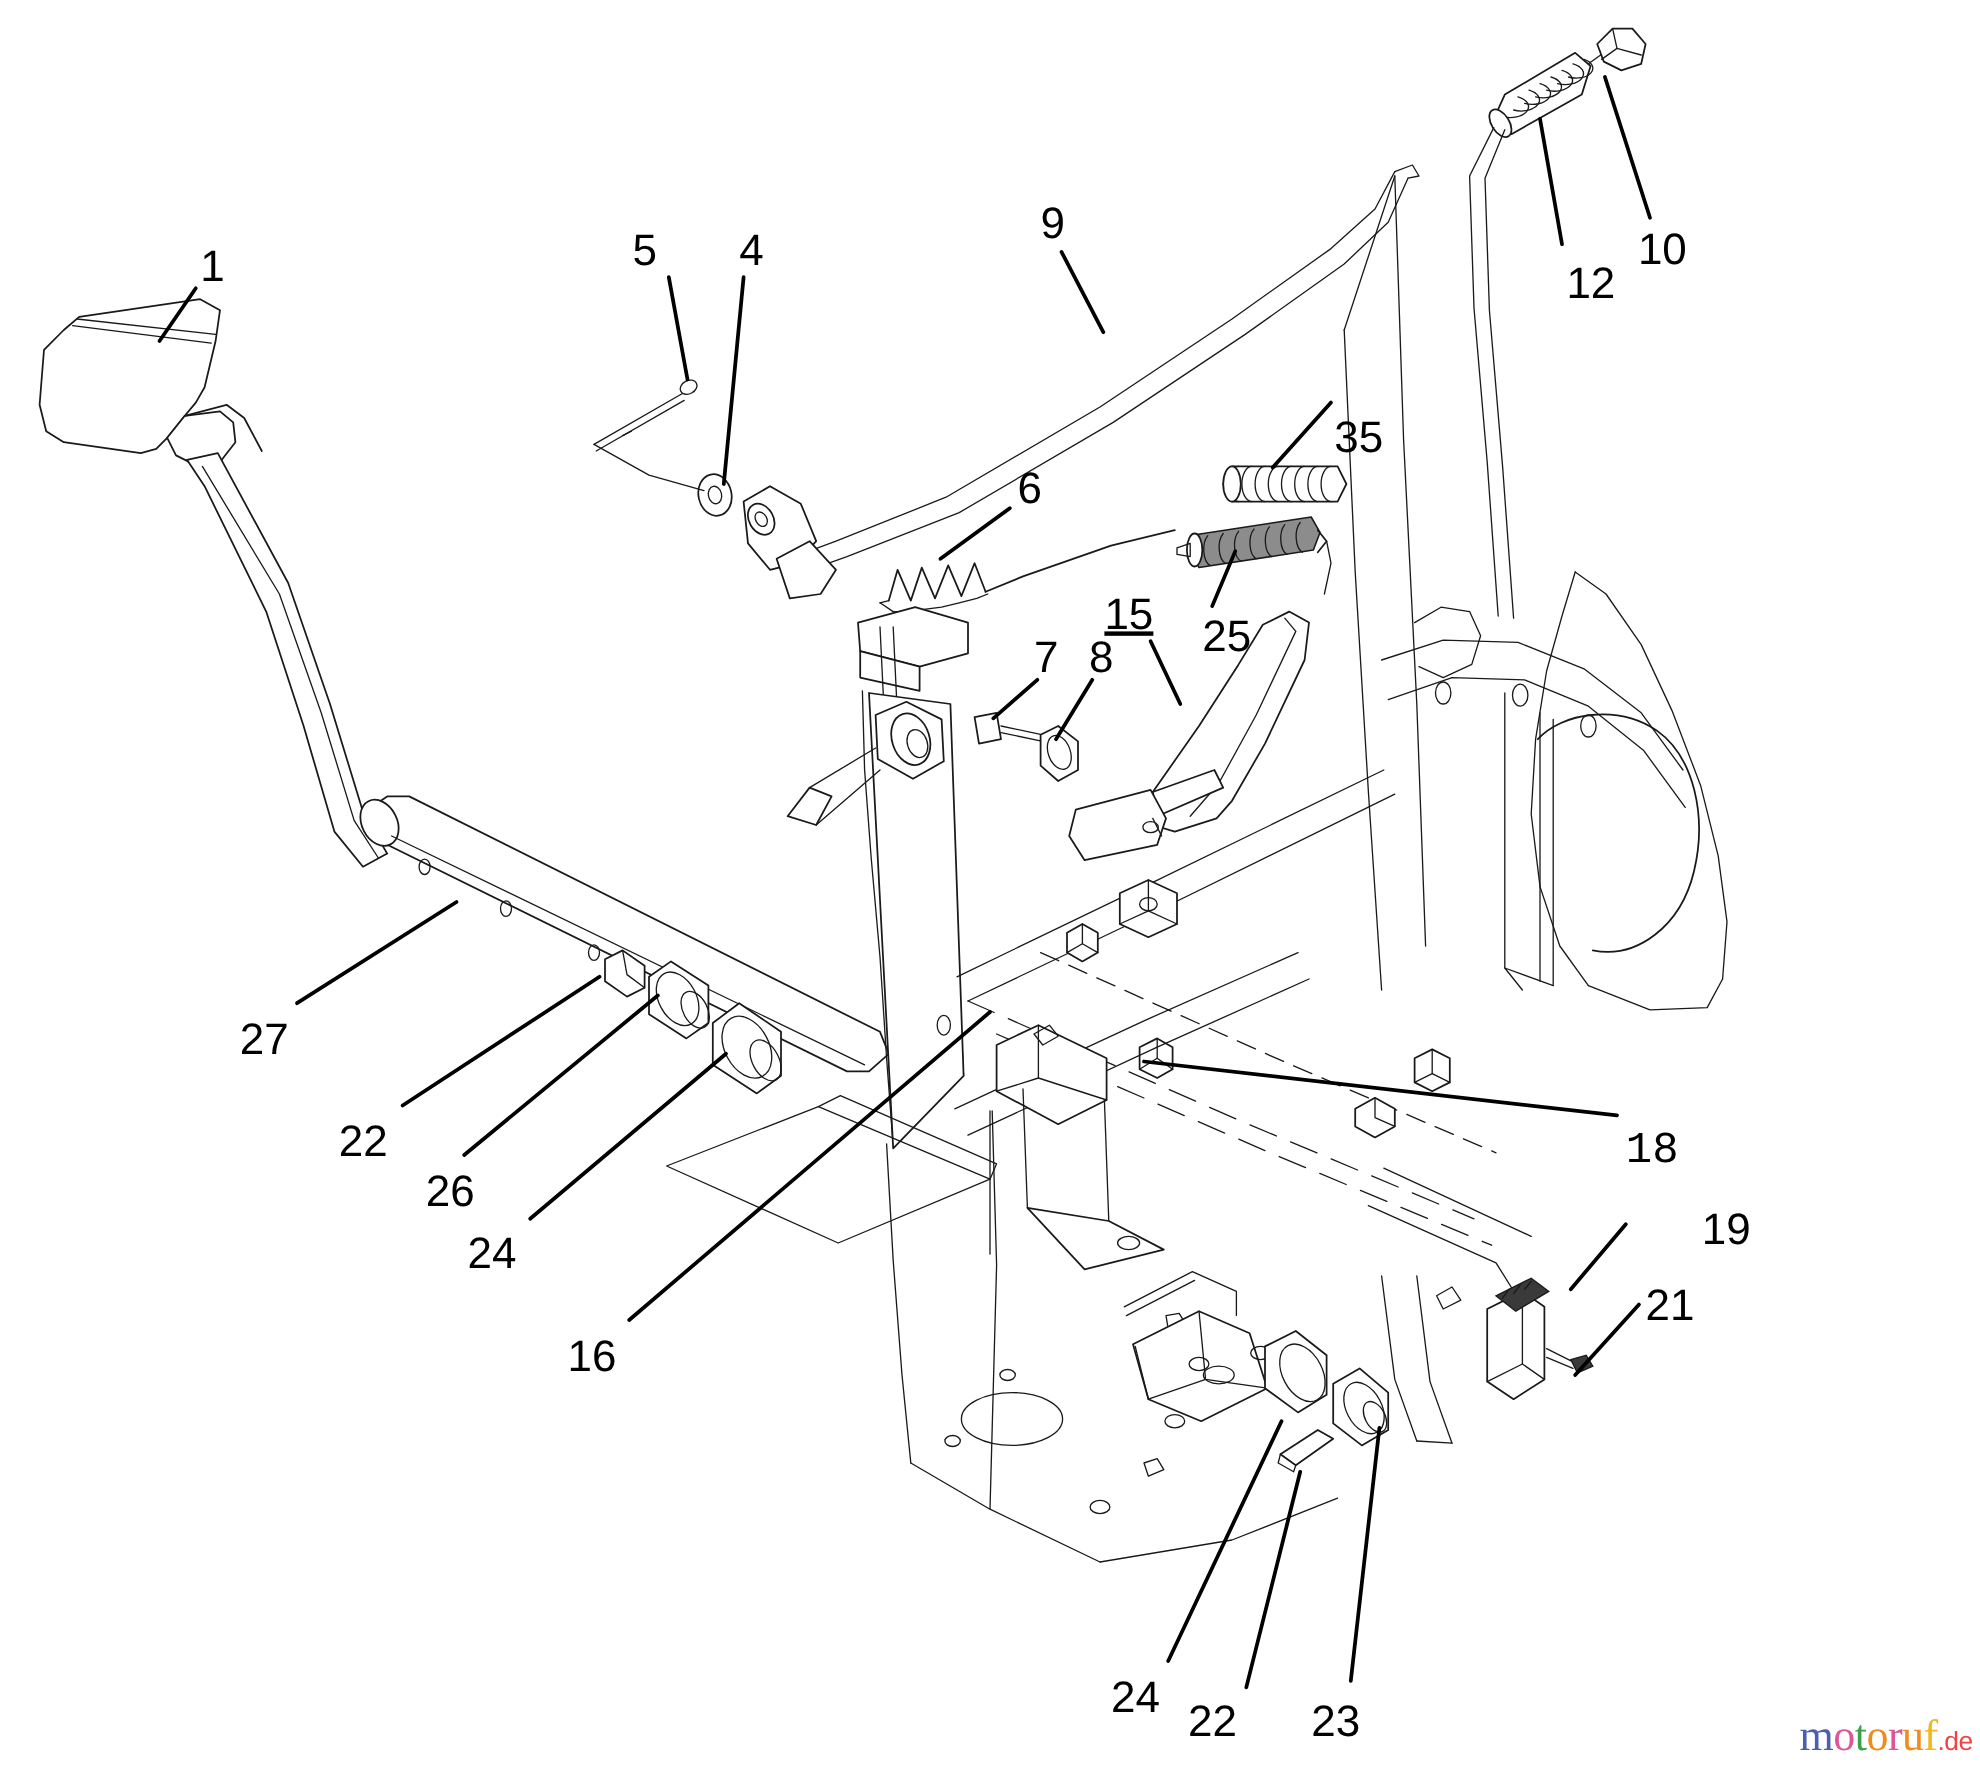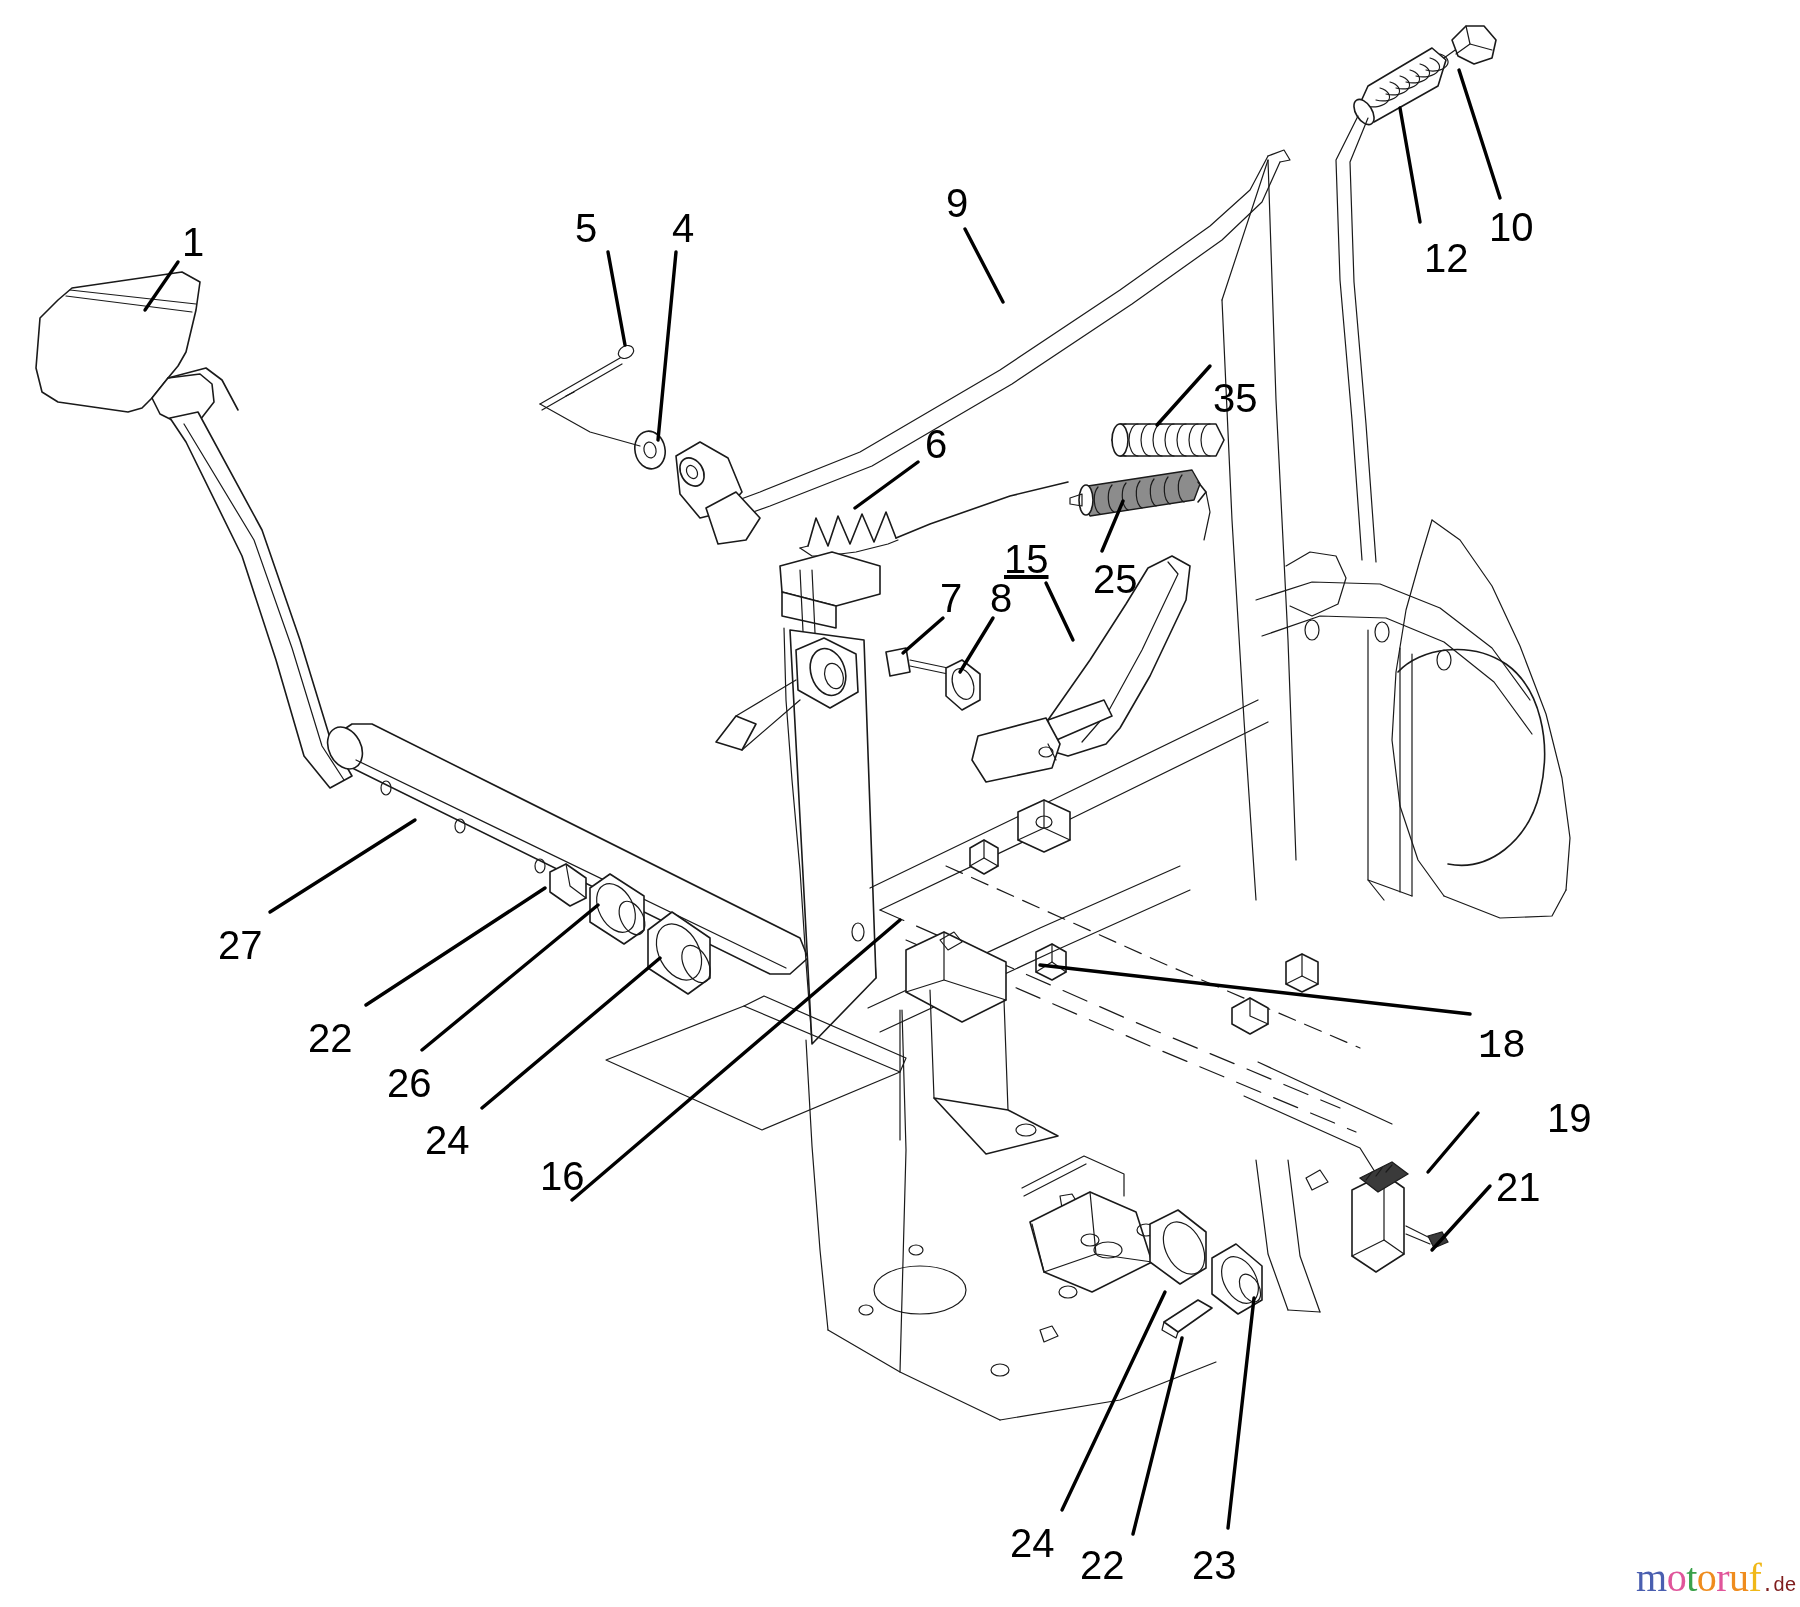--- a/index.html
+++ b/index.html
@@ -2,21 +2,21 @@
 <html><head>
 <meta charset="utf-8">
 <style>
   html,body{margin:0;padding:0;background:#ffffff;}
   body{font-family:"Liberation Sans", sans-serif;}
   #stage{position:relative;width:1800px;height:1607px;background:#fff;overflow:hidden;}
   #stage svg{position:absolute;left:0;top:0;width:1800px;height:1607px;}
   .callout{position:absolute;font-family:"Liberation Sans", sans-serif;font-size:40px;font-weight:400;color:#000;letter-spacing:0px;line-height:1;white-space:nowrap;}
   #wm{position:absolute;left:1636px;top:1556px;width:160px;height:46px;}
   #wm .wmtxt{font-family:"Liberation Serif", serif;font-size:40px;line-height:44px;letter-spacing:-0.5px;}
-  #wm .de{font-family:Liberation Mono, monospace;font-size:20px;color:#7f1d1d;}
+  #wm .de{font-family:Liberation Sans, sans-serif;font-size:24px;color:#ef4444;}
 </style>
 </head>
 <body>
 
 <div id="stage">
 
   <svg viewBox="0 0 1800 1607" xmlns="http://www.w3.org/2000/svg">
     <defs>
       <style>
         .ln{fill:none;stroke:#1a1a1a;stroke-width:1.6;stroke-linejoin:round;stroke-linecap:round;}
@@ -339,21 +339,21 @@
   <div class="callout" style="left:1213px;top:334px;margin-top:44px;">35</div>
   <div class="callout" style="left:925px;top:424px;">6</div>
   <div class="callout" style="left:1004px;top:539px;text-decoration:underline;">15</div>
   <div class="callout" style="left:1093px;top:559px;">25</div>
   <div class="callout" style="left:940px;top:578px;">7</div>
   <div class="callout" style="left:990px;top:578px;">8</div>
   <div class="callout" style="left:218px;top:925px;">27</div>
   <div class="callout" style="left:308px;top:1018px;">22</div>
   <div class="callout" style="left:366px;top:1063px;margin-left:21px;">26</div>
   <div class="callout" style="left:425px;top:1120px;">24</div>
-  <div class="callout" style="left:516px;top:1156px;margin-left:24px;">16</div>
+  <div class="callout" style="left:516px;top:1213px;">16</div>
   <div class="callout" style="left:1478px;top:1027px;font-family:Liberation Mono, monospace;">18</div>
   <div class="callout" style="left:1547px;top:1098px;">19</div>
   <div class="callout" style="left:1496px;top:1167px;">21</div>
   <div class="callout" style="left:1010px;top:1523px;">24</div>
   <div class="callout" style="left:1080px;top:1545px;">22</div>
   <div class="callout" style="left:1192px;top:1545px;">23</div>
 
   <div id="wm">
     <span class="wmtxt">
       <span style="color:#4a5fb0">m</span><span style="color:#e0559a">o</span><span style="color:#3aa14a">t</span><span style="color:#ef8c1e">o</span><span style="color:#e0559a">r</span><span style="color:#ef8c1e">u</span><span style="color:#f0b818">f</span><span class="de">.de</span>

